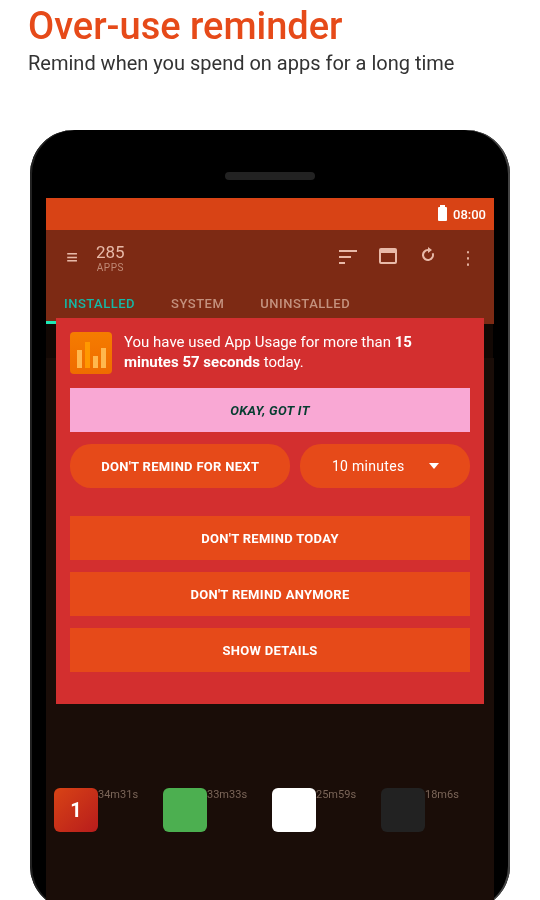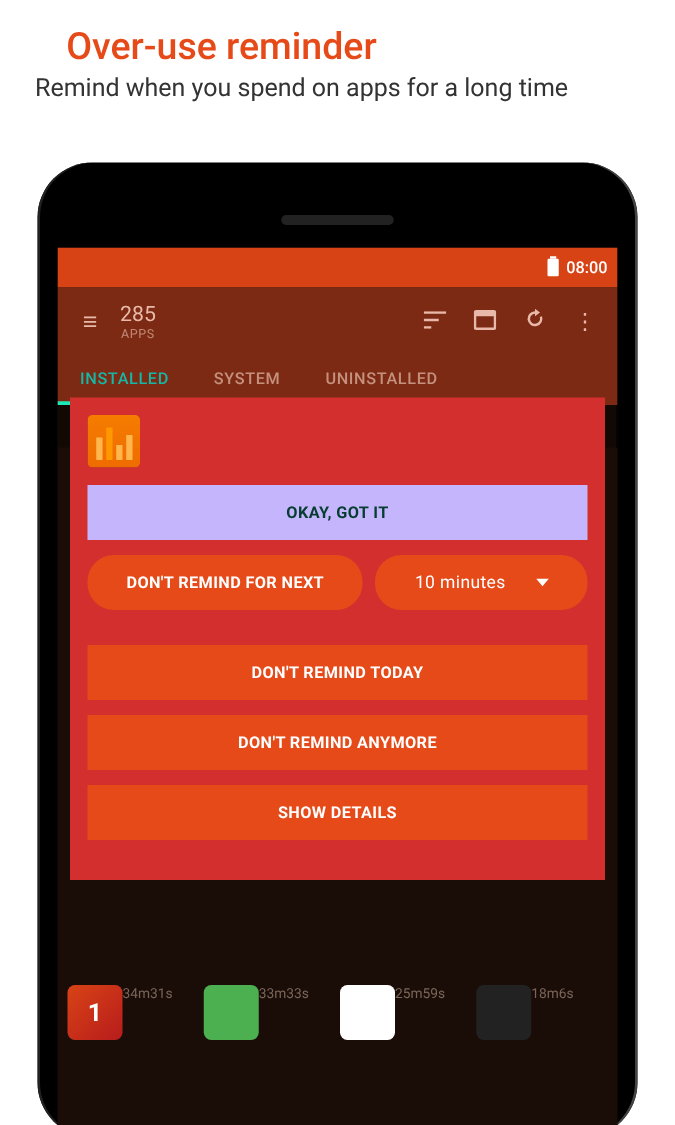--- a/index.html
+++ b/index.html
@@ -1,18 +1,18 @@
 <!DOCTYPE html>
 <html><head>
 <meta charset="utf-8">
 <style>
   * { box-sizing: border-box; margin: 0; padding: 0; font-family: Roboto, Arial, sans-serif; }
   body { width: 540px; height: 900px; background: #fff; overflow: hidden; position: relative; }
 
-  .promo-title { color: #e64a19; font-size: 30px; font-weight: 500; padding: 20px 28px 2px; margin-left: 25px; }
+  .promo-title { color: #e64a19; font-size: 38px; font-weight: 500; padding: 4px 28px 2px; }
   .promo-sub { color: #333; font-size: 20px; padding: 0 28px 8px; line-height: 1.3; }
 
   .phone {
     position: absolute; left: 30px; top: 130px; width: 480px; height: 780px;
     background: #000; border-radius: 44px; padding: 68px 16px 0;
     box-shadow: -2px 0 0 #444 inset, 2px 0 0 #222 inset;
   }
   .speaker { position:absolute; top:42px; left:50%; transform:translateX(-50%); width:90px; height:8px; background:#222; border-radius:4px; }
 
   .screen { width: 100%; height: 100%; background: #1a0d08; overflow: hidden; position: relative; }
@@ -47,21 +47,21 @@
   .ic.g4{background:#222;}
   .ct { font-size:11px; color:#7a6558; }
 
   .overlay { position:absolute; top:120px; left:10px; right:10px; background:#d32f2f; padding:14px 14px 16px; }
   .ov-head { display:flex; gap:12px; color:#fff; font-size:15px; line-height:1.35; margin-bottom:14px; }
   .ov-icon { width:42px; height:42px; flex:0 0 42px; background:#333 linear-gradient(#f57c00,#ef6c00); border-radius:4px; display:flex; align-items:flex-end; justify-content:center; gap:3px; padding-bottom:6px;}
   .bar{width:5px;background:#ffb74d;} .b1{height:18px;} .b2{height:26px;background:#ff9800;} .b3{height:12px;} .b4{height:20px;}
   .ov-head b { font-weight:700; }
 
   .btn { display:flex; align-items:center; justify-content:center; height:44px; font-size:13px; font-weight:700; letter-spacing:0.3px; margin-bottom:12px; }
-  .btn-primary { background:#c4b5fd; color:#063d30; }
+  .btn-primary { background:#f9a8d4; color:#063d30;font-style:italic; }
   .btn-secondary { background:#e64a19; color:#fff; }
   .btn-row { display:flex; gap:10px; margin-bottom:12px; }
   .btn-row .btn { margin-bottom:0;border-radius:21px; }
   .btn-row .left { flex:1.3; }
   .btn-row .right { flex:1; justify-content:center; gap:6px; font-weight:400; font-size:14px;}
   .caret{width:0;height:0;border-left:5px solid transparent;border-right:5px solid transparent;border-top:6px solid #fff;}
   .btn:last-child{margin-bottom:16px;gap:24px;}
 </style>
 </head>
 <body>
@@ -140,20 +140,23 @@
     </div>
 
     <div class="overlay">
       <div class="ov-head">
         <div class="ov-icon">
           <div class="bar b1"></div>
             <div class="bar b2"></div>
             <div class="bar b3"></div>
             <div class="bar b4"></div>
         </div>
+        <div>
+          <span>You have used App Usage for more than </span><b>15 minutes 57 seconds</b><span> today.</span>
+        </div>
       </div>
       <div class="btn btn-primary">OKAY, GOT IT</div>
       <div class="btn-row">
         <div class="btn btn-secondary left">DON'T REMIND FOR NEXT</div>
         <div class="btn btn-secondary right">
           <span>10 minutes</span>
             <span class="caret"></span>
         </div>
       </div>
       <div class="btn btn-secondary">DON'T REMIND TODAY</div>

